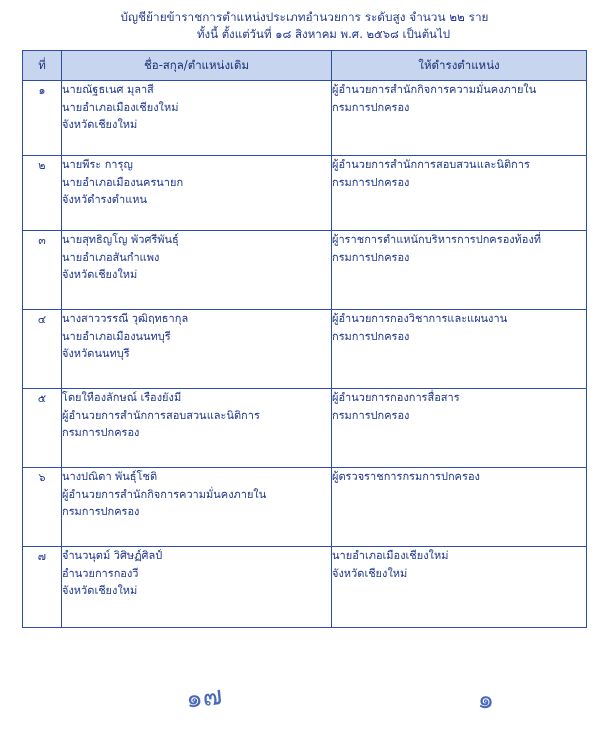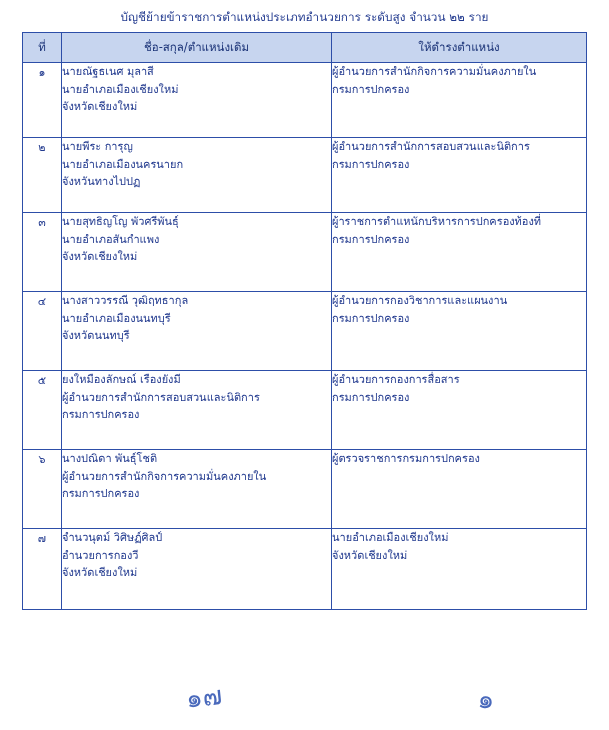--- a/index.html
+++ b/index.html
@@ -107,20 +107,21 @@
     opacity: 0.85;
   }
 </style>
 </head>
 <body>
 
 <div class="page">
 
   <div class="header-block">
     <span class="hline l1">บัญชีย้ายข้าราชการตำแหน่งประเภทอำนวยการ ระดับสูง จำนวน ๒๒ ราย</span>
+    <span class="hline l3">ทั้งนี้ ตั้งแต่วันที่ ๑๘ สิงหาคม พ.ศ. ๒๕๖๘ เป็นต้นไป</span>
   </div>
 
   <table class="doc">
     <thead>
       <tr>
         <th class="col-no">ที่</th>
         <th class="col-name">ชื่อ-สกุล/ตำแหน่งเดิม</th>
         <th class="col-pos">ให้ดำรงตำแหน่ง</th>
       </tr>
     </thead>
@@ -135,21 +136,21 @@
         <td class="c-pos">
           <span class="ln first">ผู้อำนวยการสำนักกิจการความมั่นคงภายใน</span>
           <span class="ln">กรมการปกครอง</span>
         </td>
       </tr>
       <tr class="row-2">
         <td class="c-no">๒</td>
         <td class="c-name">
           <span class="ln first">นายพีระ  การุญ</span>
           <span class="ln">นายอำเภอเมืองนครนายก</span>
-          <span class="ln">จังหวันทางไปปฏ</span>
+          <span class="ln">จังหวัดำรงตำแหน</span>
         </td>
         <td class="c-pos">
           <span class="ln first">ผู้อำนวยการสำนักการสอบสวนและนิติการ</span>
           <span class="ln">กรมการปกครอง</span>
         </td>
       </tr>
       <tr class="row-3">
         <td class="c-no">๓</td>
         <td class="c-name">
           <span class="ln first">นายสุทธิญโญ  พัวศรีพันธุ์</span>
@@ -169,21 +170,21 @@
           <span class="ln">จังหวัดนนทบุรี</span>
         </td>
         <td class="c-pos">
           <span class="ln first">ผู้อำนวยการกองวิชาการและแผนงาน</span>
           <span class="ln">กรมการปกครอง</span>
         </td>
       </tr>
       <tr class="row-5">
         <td class="c-no">๕</td>
         <td class="c-name">
-          <span class="ln first">ยงใหมืองลักษณ์  เรืองยังมี</span>
+          <span class="ln first">โดยใหืองลักษณ์  เรืองยังมี</span>
           <span class="ln">ผู้อำนวยการสำนักการสอบสวนและนิติการ</span>
           <span class="ln">กรมการปกครอง</span>
         </td>
         <td class="c-pos">
           <span class="ln first">ผู้อำนวยการกองการสื่อสาร</span>
           <span class="ln">กรมการปกครอง</span>
         </td>
       </tr>
       <tr class="row-6">
         <td class="c-no">๖</td>

